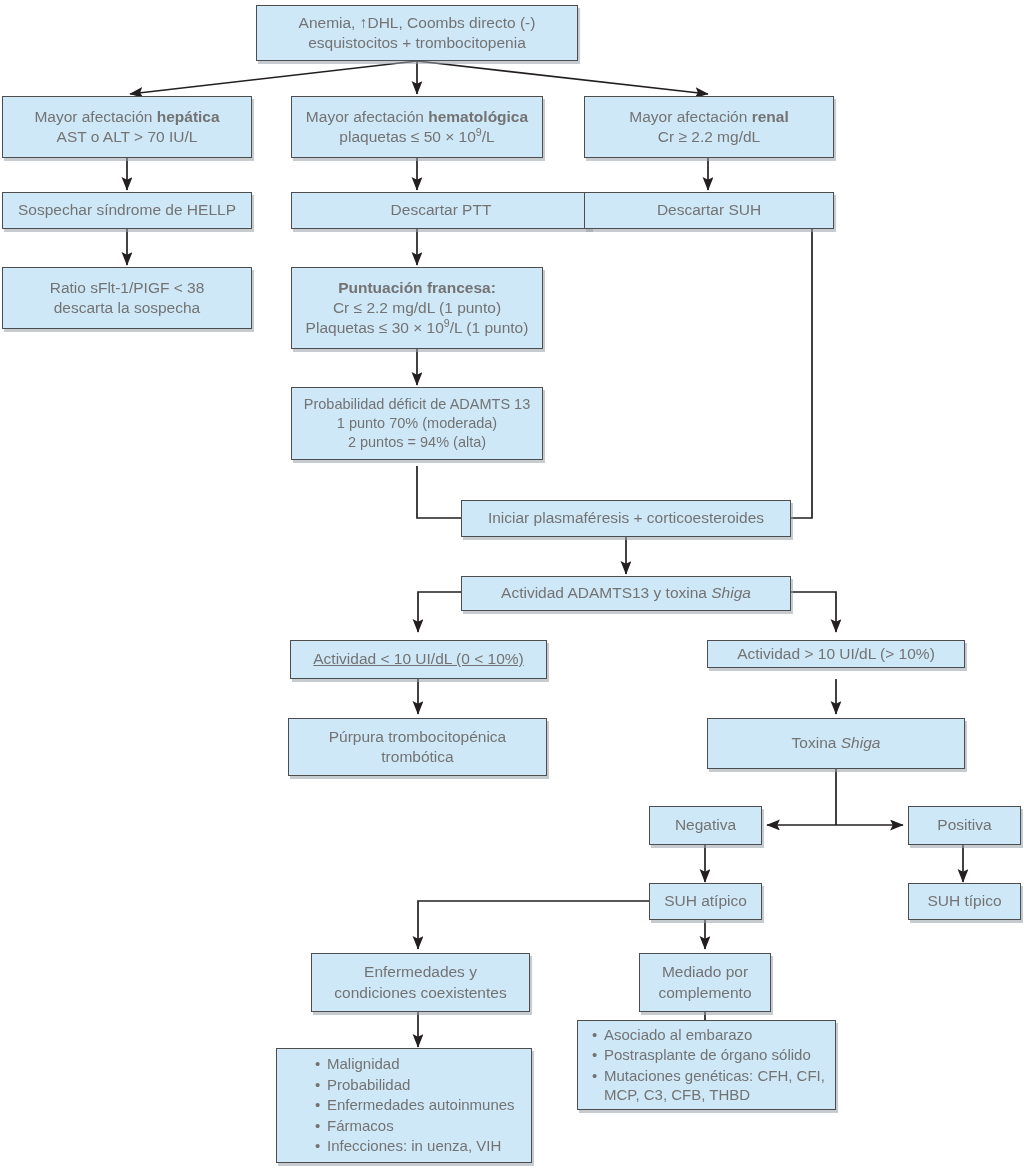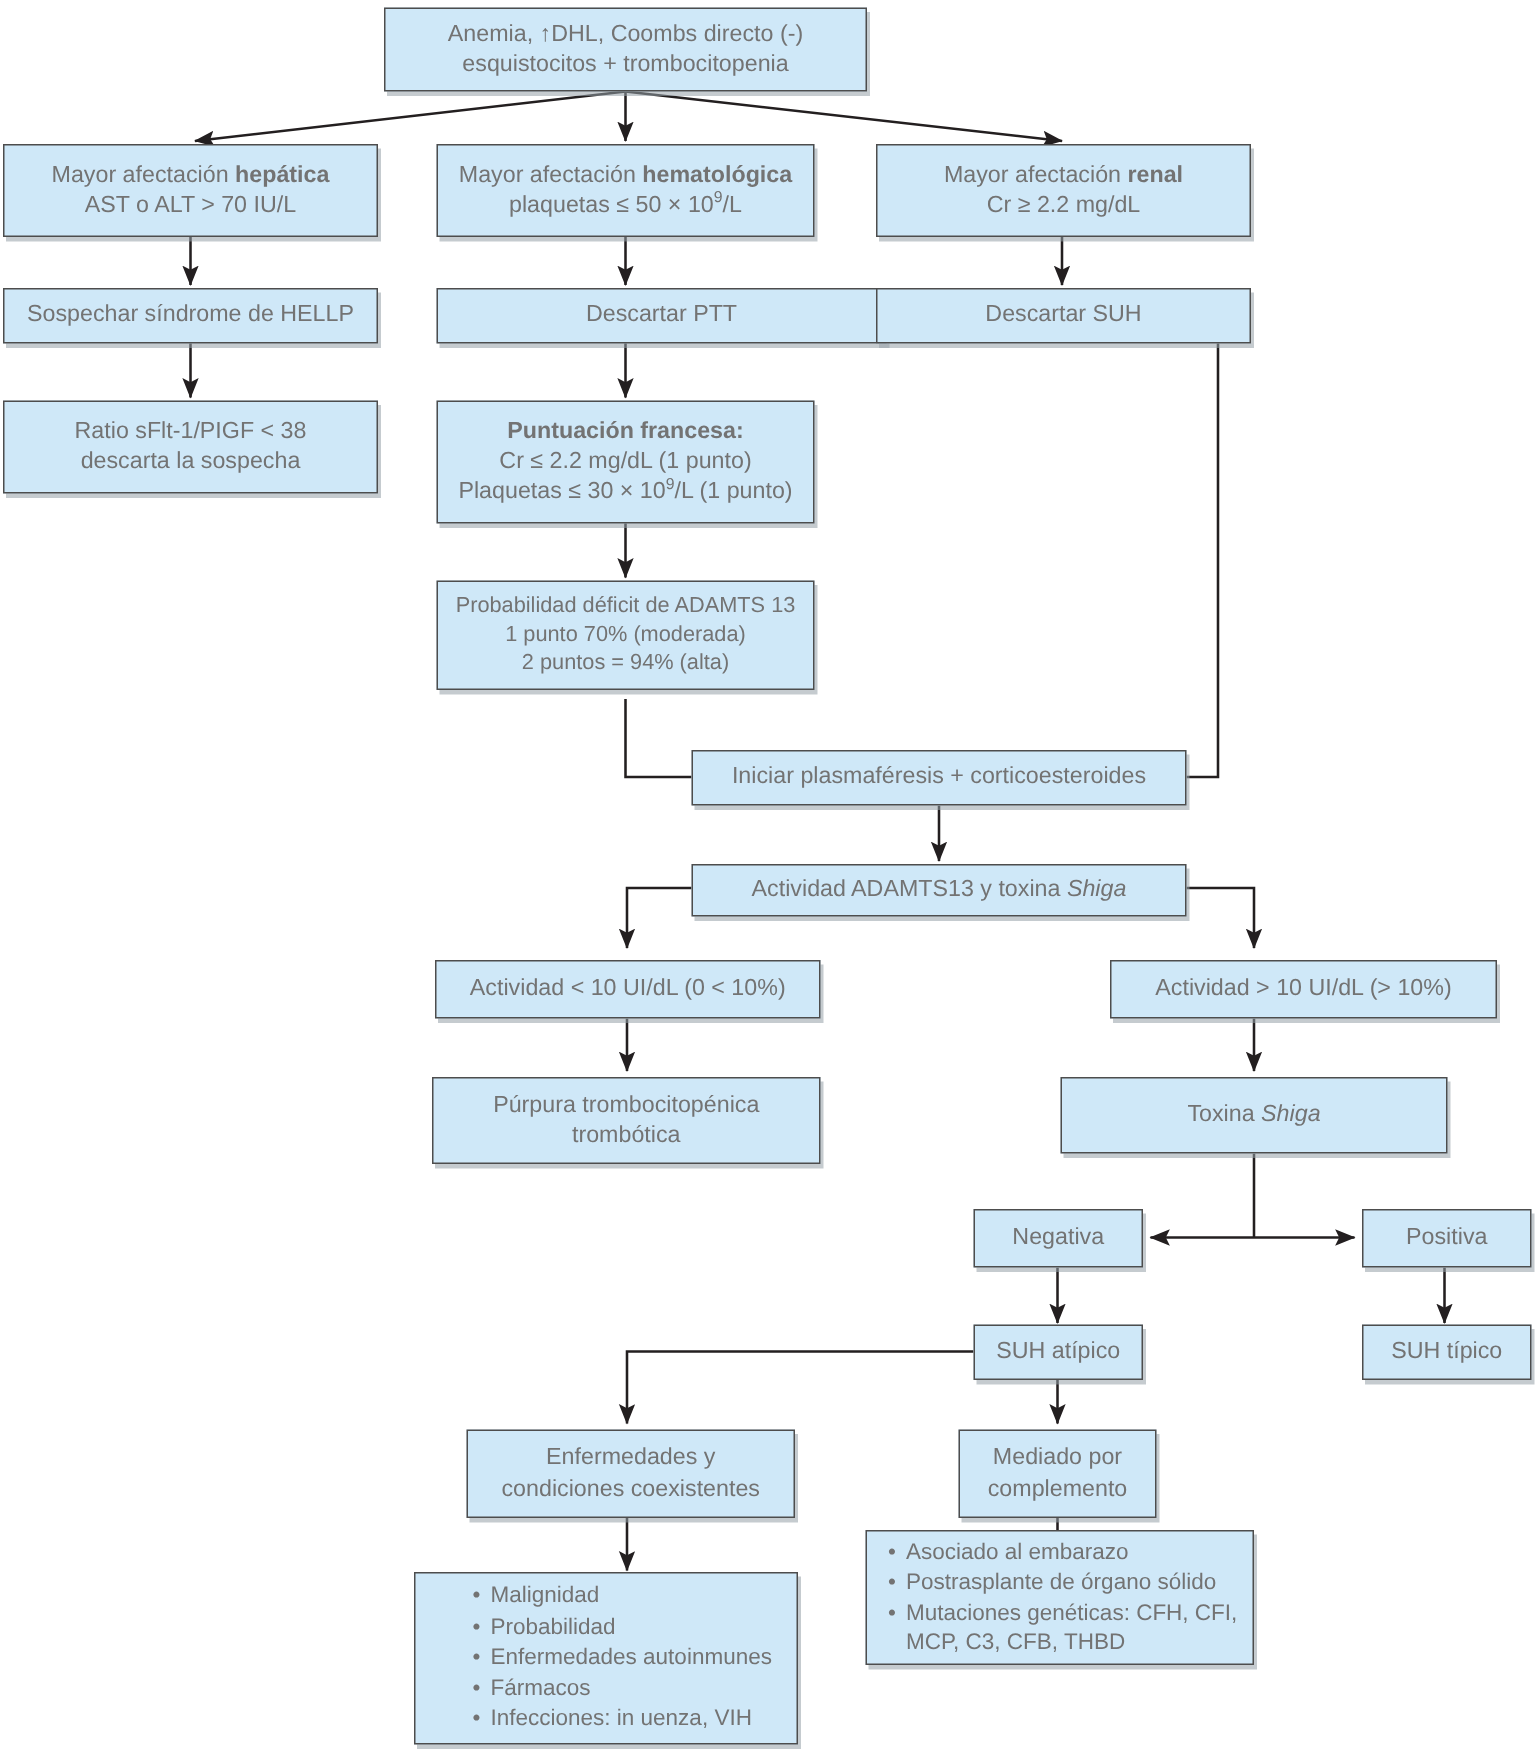--- a/index.html
+++ b/index.html
@@ -199,25 +199,25 @@
   </div>
 
   <div class="node" style="left:461px;top:500px;width:330px;height:37px;">
     <span class="ln">Iniciar plasmaféresis + corticoesteroides</span>
   </div>
 
   <div class="node" style="left:461px;top:576px;width:330px;height:35px;">
     <span class="ln"><span>Actividad ADAMTS13 y toxina </span><i>Shiga</i></span>
   </div>
 
-  <div class="node" style="left:290px;top:640px;width:257px;height:39px;">
+  <div class="node" style="left:290px;top:640px;width:257px;height:39px;text-decoration:underline;">
     <span class="ln">Actividad &lt; 10 UI/dL (0 &lt; 10%)</span>
   </div>
 
-  <div class="node" style="left:740px;top:640px;width:258px;height:39px;">
+  <div class="node" style="left:707px;top:640px;width:258px;height:28px;">
     <span class="ln">Actividad &gt; 10 UI/dL (&gt; 10%)</span>
   </div>
 
   <div class="node" style="left:288px;top:718px;width:259px;height:58px;">
     <span class="lines">
       <span class="ln">Púrpura trombocitopénica</span>
       <span class="ln">trombótica</span>
     </span>
   </div>
 

